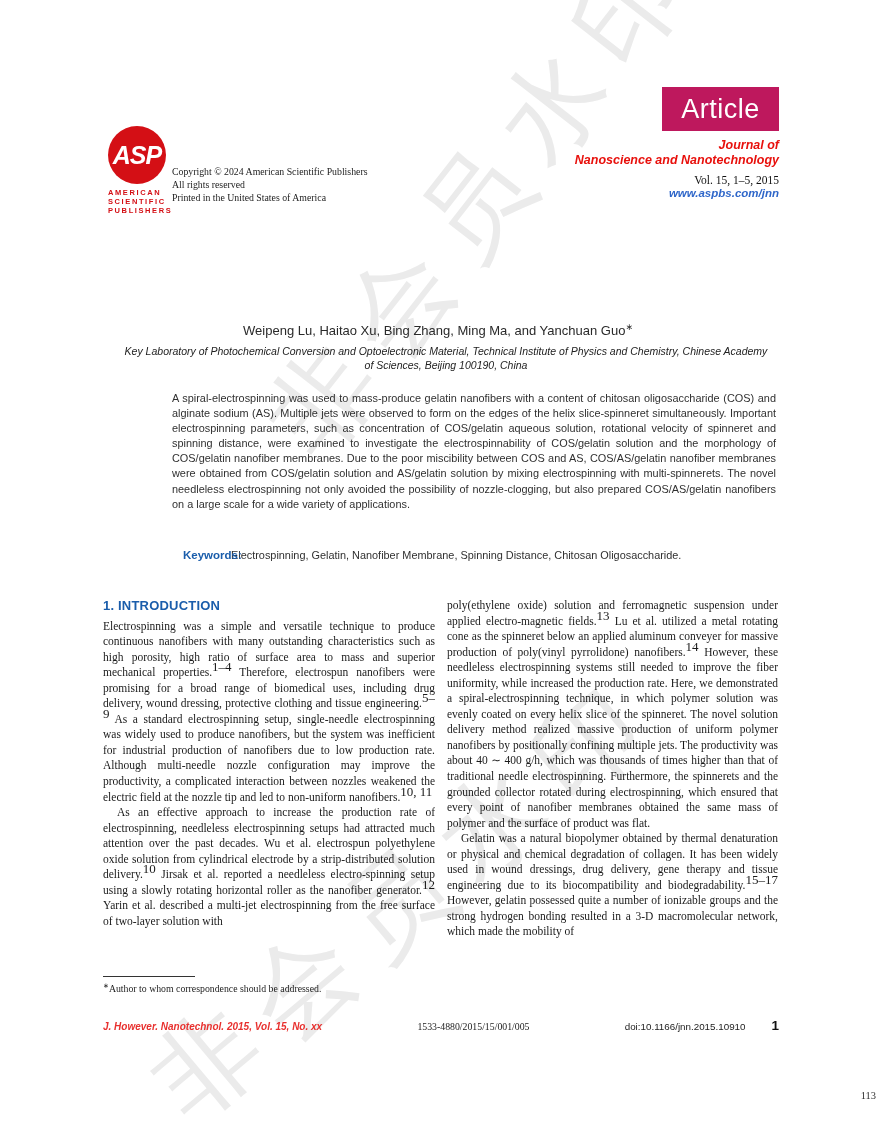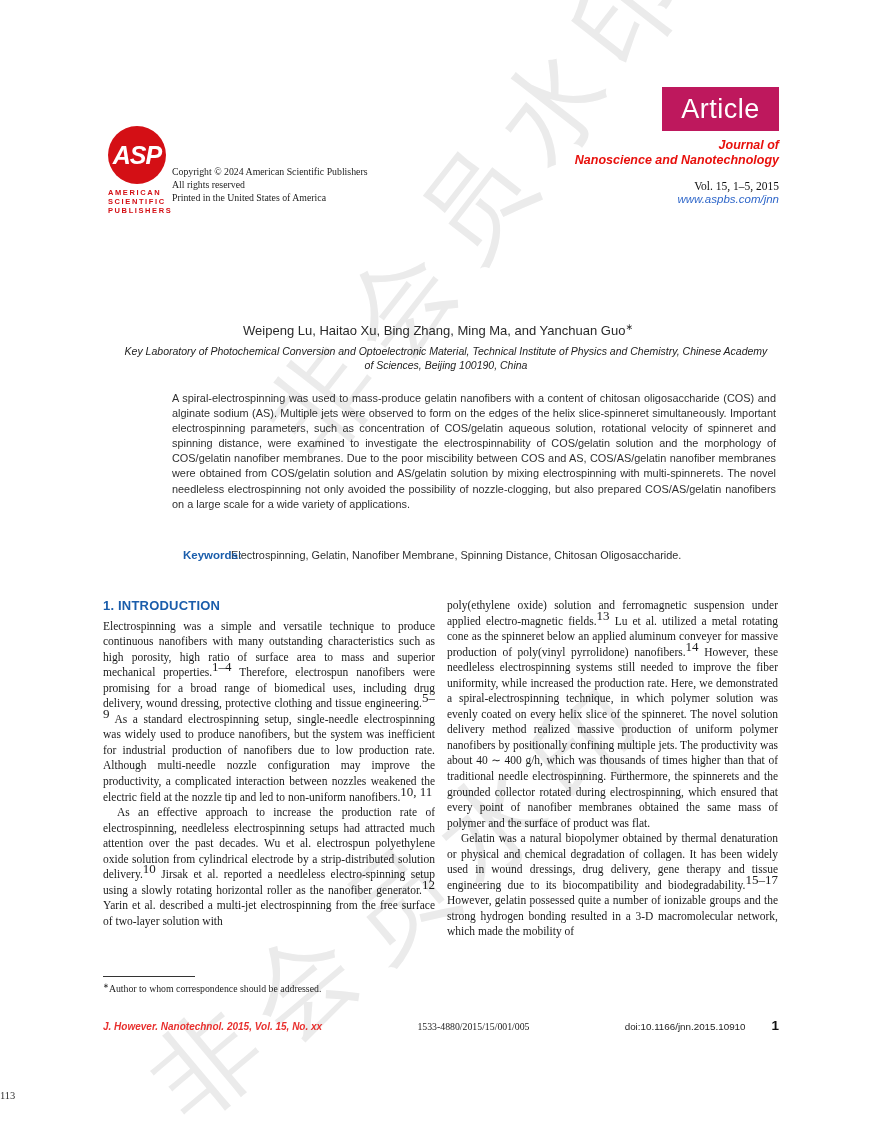--- a/index.html
+++ b/index.html
@@ -40,24 +40,24 @@
     position:absolute; right:97px; top:87px; width:117px; height:44px;
     background:#be185d; color:#ffffff; font-size:27px;
     display:flex; align-items:center; justify-content:center; letter-spacing:0.5px;
   }
   .journal-info{ position:absolute; right:97px; top:138px; text-align:right; }
   .journal-name{
     color:#e8100c; font-weight:bold; font-style:italic;
     font-size:12.5px; line-height:15px;
   }
   .journal-vol{
-    font-family:"Liberation Serif", serif; font-size:11.5px; color:#111; margin-top:12px;
+    font-family:"Liberation Serif", serif; font-size:11.5px; color:#111; margin-top:6px;
   }
   .journal-site{
-    font-weight:normal; font-style:italic; font-size:11.5px; color:#2e66c9; margin-top:1px;
+    font-weight:bold; font-style:italic; font-size:11.5px; color:#2e66c9; margin-top:1px;
   }
   
   .title{
     position:absolute; left:0; right:0; top:243px; text-align:center;
     font-weight:bold; font-size:21.5px; line-height:29.5px; color:#141414; letter-spacing:0.2px;
   }
   .authors{
     position:absolute; left:0; right:0; top:322px; text-align:center;
     font-size:13px; color:#2a2a2a;
   }
@@ -114,21 +114,21 @@
     font-family:"Liberation Serif", serif; font-size:9.8px; color:#222;
   }
   .footer-right{ display:flex; align-items:baseline; }
   .footer-doi{
     font-family:Liberation Sans, sans-serif; font-size:9.8px; color:#222;
   }
   .footer-page{
     font-weight:bold; font-size:13.5px; margin-left:26px; color:#111;
   }
   .bottom-folio{
-    position:absolute; left:0; right:0; top:1090px; text-align:left;
+    position:absolute; left:0; right:0; top:1090px; text-align:right;
     font-family:"Liberation Serif", serif; font-size:10.5px; color:#333;
   }
 </style>
 </head>
 <body>
 
 <div class="page">
 
   <div class="wm wm-top">非会员水印</div>
   <div class="wm wm-bottom">非会员水印</div>

